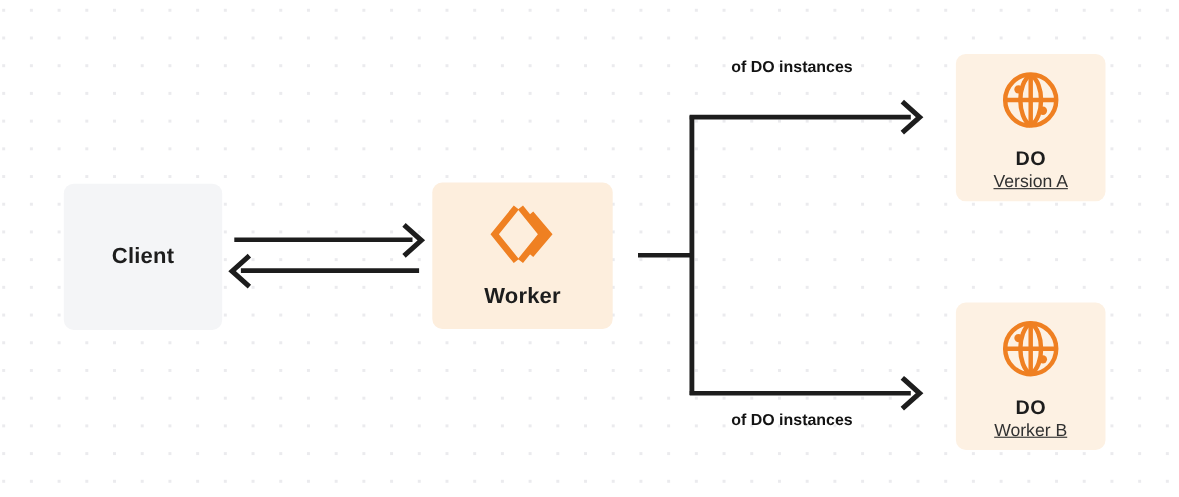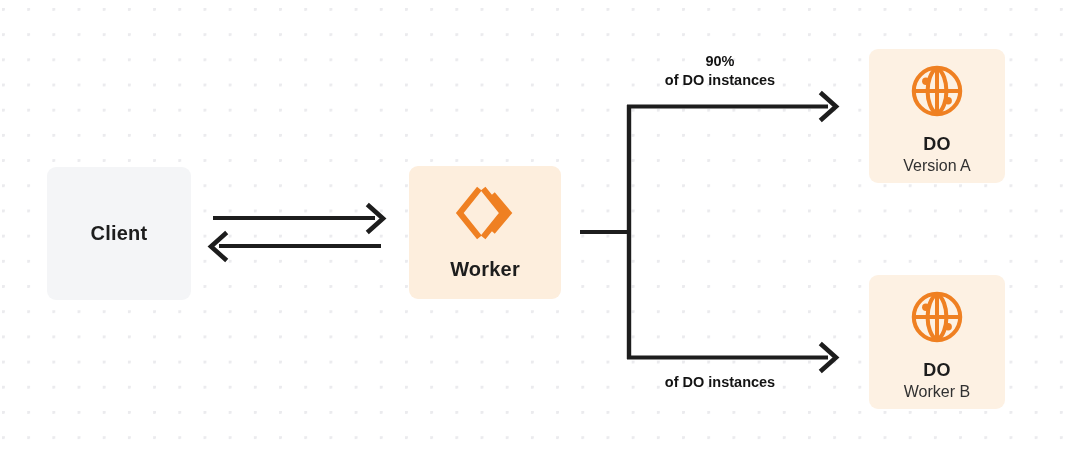--- a/index.html
+++ b/index.html
@@ -28,37 +28,37 @@
     position: absolute;
     border-radius: 9px;
     display: flex;
     flex-direction: column;
     align-items: center;
     justify-content: center;
     box-sizing: border-box;
   }
 
   .node-client {
-    left: 47px;
+    left: 58px;
     top: 167px;
     width: 144px;
     height: 133px;
     background: #f4f5f7;
   }
   .node-client .node-title {
     font-size: 20px;
     font-weight: bold;
     color: #1d1d1d;
     letter-spacing: .2px;
   }
 
   .node-worker {
-    left: 409px;
+    left: 393px;
     top: 166px;
-    width: 152px;
+    width: 164px;
     height: 133px;
     background: #fdeedd;
   }
   .node-worker .node-title {
     font-size: 20px;
     font-weight: bold;
     color: #1d1d1d;
     margin-top: 16px;
     letter-spacing: .2px;
   }
@@ -78,20 +78,21 @@
     font-weight: bold;
     color: #1d1d1d;
     margin-top: 14px;
     letter-spacing: .3px;
   }
   .node-do .node-sub {
     font-size: 16px;
     font-weight: normal;
     color: #313131;
     margin-top: 2px;
+    text-decoration: underline;
   }
 
   .icon-wrap {
     display: block;
     line-height: 0;
   }
   .icon-worker { width: 60px; height: 58px; }
   .icon-globe  { width: 58px; height: 58px; }
 
   
@@ -200,21 +201,20 @@
         </g>
         <circle cx="18.5" cy="20" r="3.9" fill="#ef8022"></circle>
         <circle cx="41.5" cy="40" r="3.9" fill="#ef8022"></circle>
       </svg>
     </span>
     <span class="node-title">DO</span>
     <span class="node-sub">Worker B</span>
   </div>
 
   <div class="edge-label label-90">
-    <span class="l1">90%</span>
     <span class="l2">of DO instances</span>
   </div>
 
   <div class="edge-label label-10">
     <span class="l2">of DO instances</span>
   </div>
 
 </div>
 
 </body></html>

